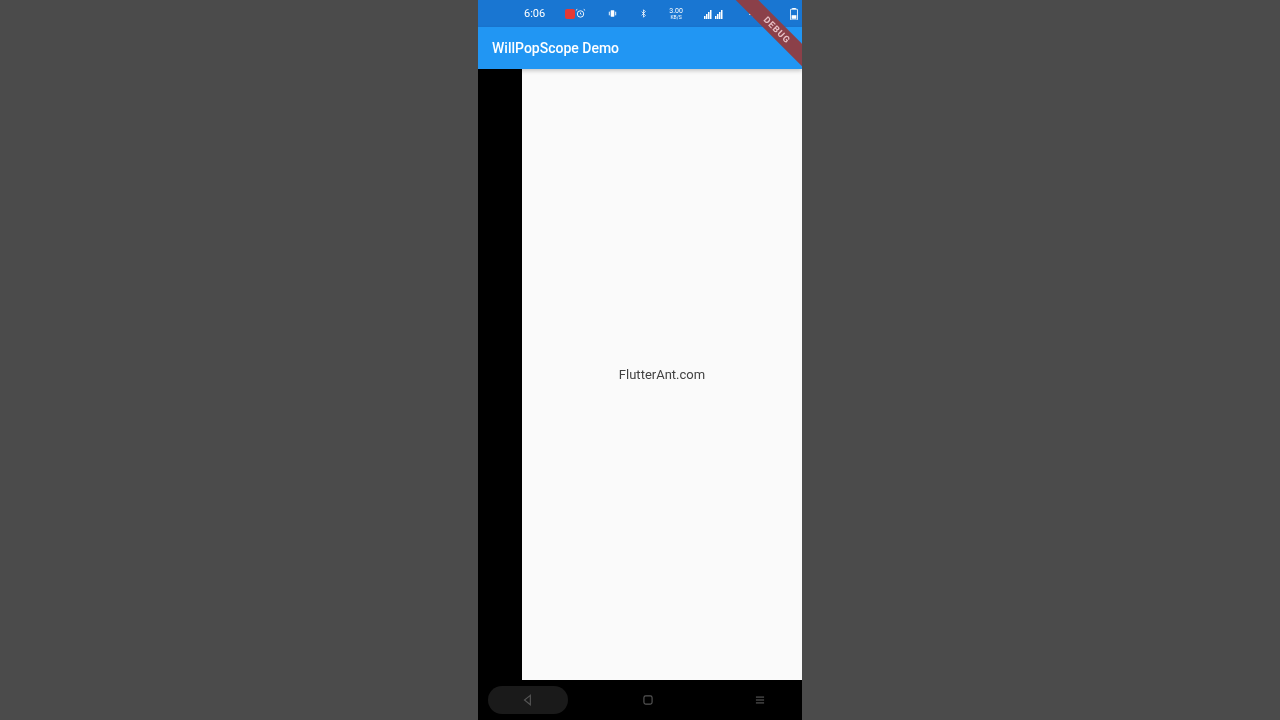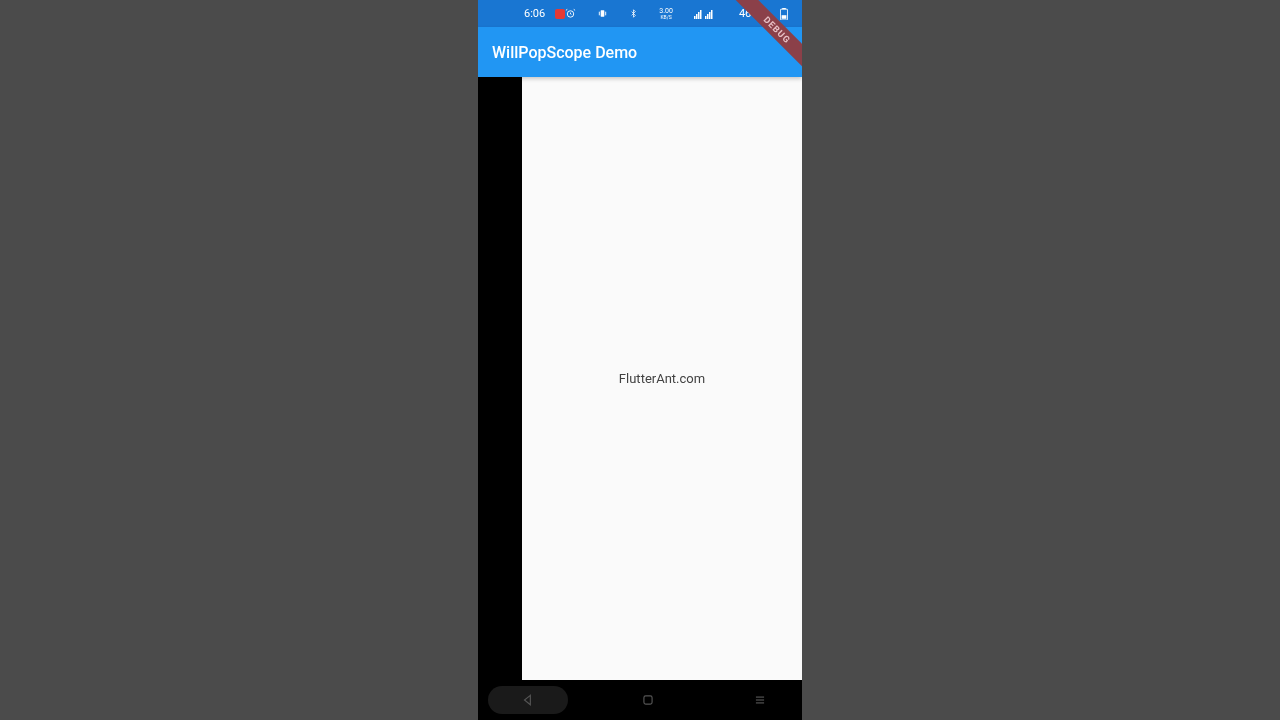--- a/index.html
+++ b/index.html
@@ -25,37 +25,37 @@
     background: #1976d2;
     display: flex;
     align-items: center;
     justify-content: space-between;
     padding: 0 14px 0 14px;
     color: #fff;
     font-size: 11px;
     position: relative;
     z-index: 2;
   }
-  .status-left { display: flex; align-items: center; gap: 10px; }
+  .status-left { display: flex; align-items: center; gap: 20px; }
   .status-left .time { padding-left: 32px; }
   .status-right { display: flex; align-items: center; gap: 21px; }
   .dot {
     width: 10px; height: 10px; background: #e53935; border-radius: 2px;
   }
   .icon { display: inline-flex; }
   .icon svg { display: block; }
 
   .app-bar {
-    height: 50px;
+    height: 42px;
     background: #2196f3;
     display: flex;
     align-items: center;
     padding: 0 14px;
     color: #fff;
-    font-size: 16px;
+    font-size: 14px;
     font-weight: 500;
     position: relative;
     z-index: 2;
     box-shadow: 0 2px 4px rgba(0,0,0,0.2);
   }
   .content {
     flex: 1;
     background: #fafafa;
     display: flex;
     align-items: center;

